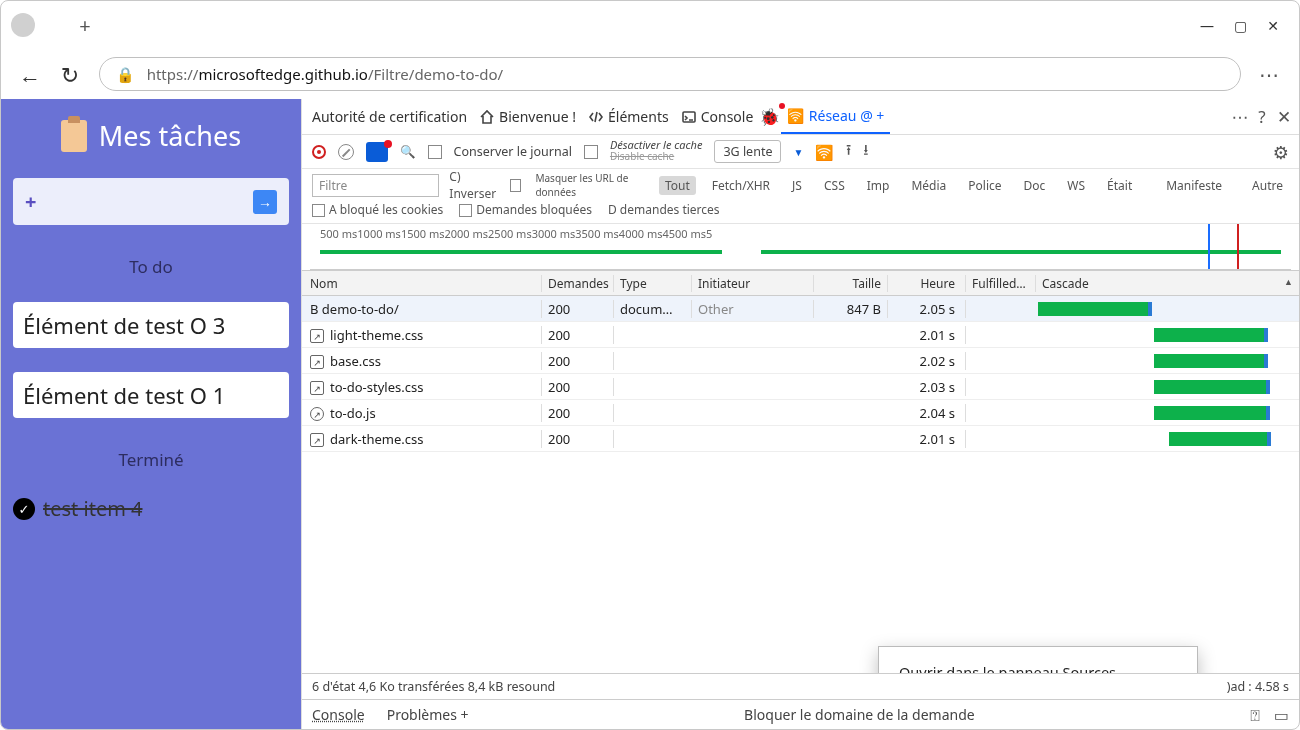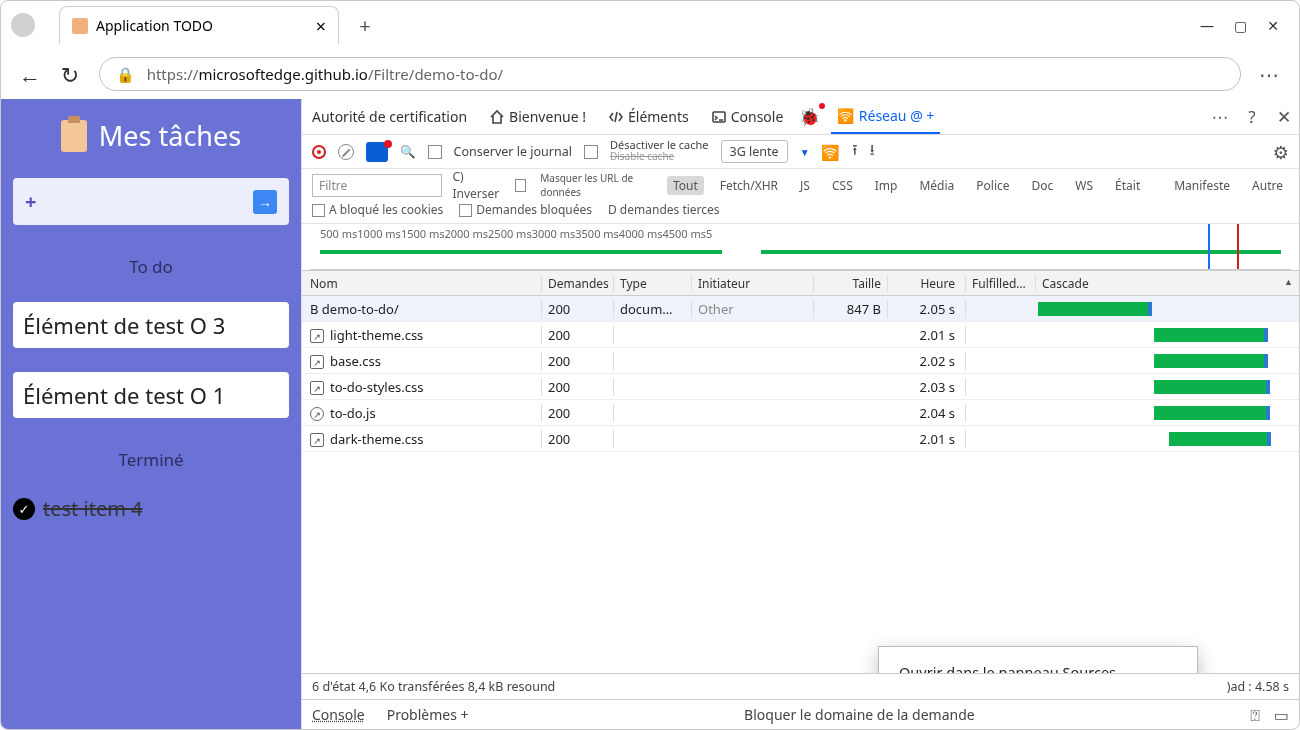--- a/index.html
+++ b/index.html
@@ -36,21 +36,21 @@
   .section-label { text-align: center; color: #2d2d60; font-size: 17px; margin-top: 6px; }
   .card { background: #fff; border-radius: 4px; padding: 8px 10px; font-size: 22px; color: #222; }
   .done-item { background: transparent; display: flex; align-items: center; gap: 8px; font-size: 20px; }
   .done-check { width: 22px; height: 22px; background: #000; border-radius: 50%; position: relative; }
   .done-check::after { content: "✓"; color: #fff; position: absolute; inset: 0; display: flex; align-items: center; justify-content: center; font-size: 13px; }
   .done-text { text-decoration: line-through; color: #333; }
 
   
   .devtools { flex: 1; display: flex; flex-direction: column; border-left: 1px solid #ddd; overflow: hidden; }
 
-  .dt-tabs { height: 36px; display: flex; align-items: center; padding: 0 4px; gap: 10px; border-bottom: 1px solid #ddd; font-size: 14px; color: #333; position: relative; }
+  .dt-tabs { height: 36px; display: flex; align-items: center; padding: 0 4px; border-bottom: 1px solid #ddd; font-size: 14px; color: #333; position: relative; }
   .dt-tabs .tabitem { display: flex; align-items: center; gap: 4px; padding: 0 6px; height: 100%; }
   .dt-tabs .tabitem.active { color: #0f62fe; border-bottom: 2px solid #0f62fe; }
   .dt-tabs .spacer { flex: 1; }
   .dt-tabs .iconbtn { width: 22px; text-align: center; font-size: 17px; color: #555; }
   .bug-badge { position: relative; }
   .bug-badge::after { content: ""; position: absolute; top:-2px; right:-4px; width: 6px; height: 6px; background: #e81123; border-radius: 50%; }
 
   .dt-toolbar { height: 34px; display: flex; align-items: center; gap: 12px; padding: 0 10px; border-bottom: 1px solid #e4e4e4; font-size: 12.5px; color: #444; }
   .dt-toolbar .rec { width: 14px; height: 14px; border: 2px solid #d02020; border-radius: 50%; position: relative; }
   .dt-toolbar .rec::after{content:"";position:absolute;inset:3px;background:#d02020;border-radius:50%;}
@@ -114,25 +114,20 @@
   .dt-drawer .mid { margin-left: auto; margin-right: auto; }
   .dt-drawer .dicons { display:flex; gap:14px; font-size:16px; color:#555;}
 
   svg.iconsvg { width: 16px; height: 16px; stroke: #444; fill: none; stroke-width: 1.6; }
 </style>
 </head>
 <body>
 
 <div class="titlebar">
   <div class="profile-dot"></div>
-  <div class="tab">
-    <span class="tab-icon"></span>
-    <span>Application TODO</span>
-    <span class="close">×</span>
-  </div>
   <div class="newtab">+</div>
   <div class="window-controls">
     <span>—</span>
     <span>▢</span>
     <span>✕</span>
   </div>
 </div>
 
 <div class="addrrow">
   <span class="navbtn">←</span>
@@ -203,21 +198,21 @@
 
     <div class="dt-toolbar">
       <span class="rec"></span>
       <span class="nosign"></span>
       <span class="funnel"></span>
       <span>🔍</span>
       <span class="chk"></span>
       <span>Conserver le journal</span>
       <span class="chk"></span>
       <span>
-        <span style="display:block;font-size:11px;line-height:9px;">Désactiver le cache</span>
+        <span style="display:block;font-size:11px;line-height:9px;font-style:italic;">Désactiver le cache</span>
         <span style="display:block;font-size:10px;color:#999;text-decoration:line-through;">Disable cache</span>
       </span>
       <span class="throttle">
         <span>3G lente</span>
       </span>
       <span class="caret">▼</span>
       <span class="wifi">🛜</span>
       <span class="iconlite">⭱</span>
       <span class="iconlite">⭳</span>
       <span class="gear">⚙</span>
@@ -233,21 +228,21 @@
         <span class="pill">Fetch/XHR</span>
         <span class="pill">JS</span>
         <span class="pill">CSS</span>
         <span class="pill">Imp</span>
         <span class="pill">Média</span>
         <span class="pill">Police</span>
         <span class="pill">Doc</span>
         <span class="pill">WS</span>
         <span class="pill">Était</span>
         <span class="pill" style="margin-left:12px;">Manifeste</span>
-        <span class="pill" style="margin-left:0;">Autre</span>
+        <span class="pill" style="margin-left:8px;">Autre</span>
       </div>
       <div class="row2">
         <span><span class="chk"></span><span>A bloqué les cookies</span></span>
         <span><span class="chk"></span><span>Demandes bloquées</span></span>
         <span>D demandes tierces</span>
       </div>
     </div>
 
     <div class="dt-timeline">
       <div class="ticks">

